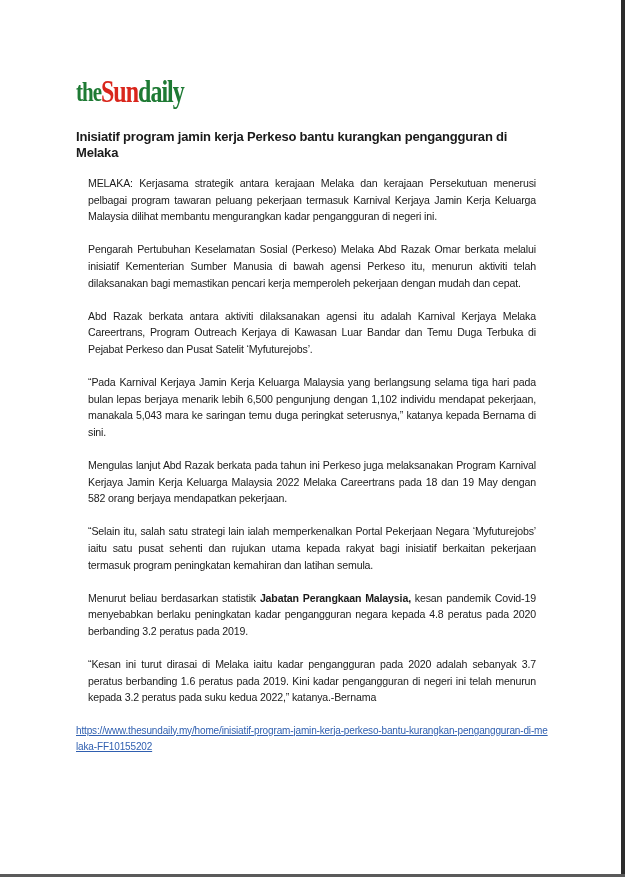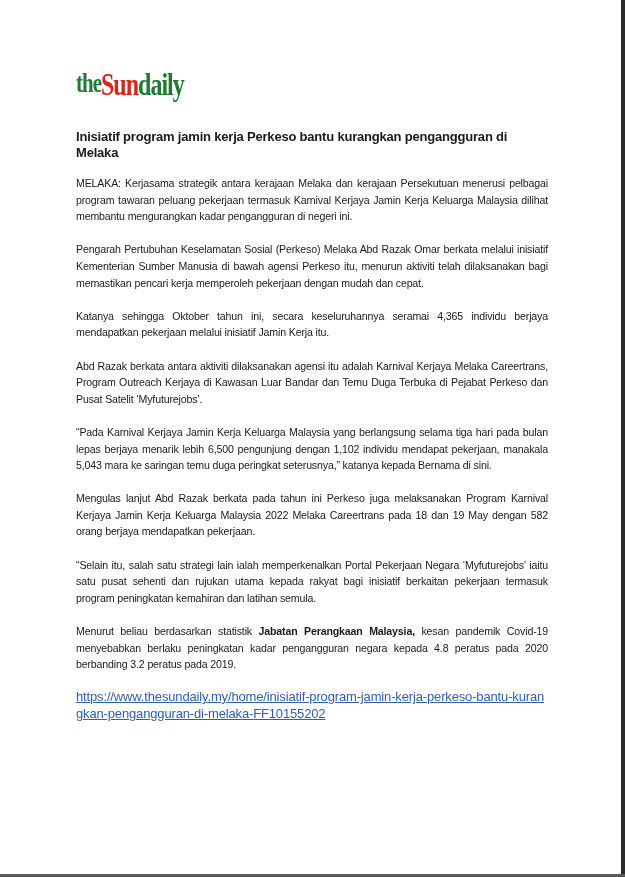--- a/index.html
+++ b/index.html
@@ -3,49 +3,49 @@
 <meta charset="utf-8">
 <style>
   html, body { margin: 0; padding: 0; }
   body {
     width: 625px; height: 877px; background: #ffffff; position: relative; overflow: hidden;
     font-family: "Liberation Sans", "DejaVu Sans", sans-serif; color: #1a1a1a;
   }
   .right-strip { position: absolute; right: 0; top: 0; width: 4px; height: 877px; background: #2b2b2b; }
   .bottom-strip { position: absolute; left: 0; bottom: 0; width: 625px; height: 3px; background: #5a5a5a; }
   .page { position: absolute; left: 76px; top: 76px; width: 472px; }
-  .logo { display: flex; align-items: flex-start; height: 38px; font-family: "Liberation Serif", serif; font-weight: bold; letter-spacing: -1px; line-height: 1; }
+  .logo { display: flex; align-items: center; height: 38px; font-family: "Liberation Serif", serif; font-weight: bold; letter-spacing: -1px; line-height: 1; }
   .logo .the { color: #1e7a34; font-size: 21px; transform: scaleY(1.35); transform-origin: bottom; display: inline-block; }
   .logo .sun { color: #d9261c; font-size: 24px; transform: scaleY(1.35); transform-origin: bottom; display: inline-block; }
   .logo .daily { color: #1e7a34; font-size: 24px; transform: scaleY(1.35); transform-origin: bottom; display: inline-block; }
   .headline { margin-top: 15px; font-size: 13px; font-weight: bold; line-height: 16px; letter-spacing: -0.2px; }
-  p { margin: 0; font-size: 10.6px; line-height: 16.6px; text-align: justify; letter-spacing: -0.15px; }
+  p { margin: 12px; font-size: 10.6px; line-height: 16.6px; text-align: justify; letter-spacing: -0.15px; }
   p + p { margin-top: 16.6px; }
   .headline + p { margin-top: 14px; }
   .bold { font-weight: bold; }
-  .link { margin-top: 16.6px; font-size: 13px; line-height: 16.6px; color: #2f5fb0; text-decoration: underline; word-break: break-all; letter-spacing: -0.15px; }
+  .link { margin-top: 16.6px; font-size: 10px; line-height: 16.6px; color: #2f5fb0; text-decoration: underline; word-break: break-all; letter-spacing: -0.15px; }
 </style>
 </head>
 <body>
 
 <div class="right-strip"></div>
 <div class="bottom-strip"></div>
 
 <div class="page">
   <div class="logo">
     <span class="the">the</span>
       <span class="sun">Sun</span>
       <span class="daily">daily</span>
   </div>
 
   <div class="headline">Inisiatif program jamin kerja Perkeso bantu kurangkan pengangguran di Melaka</div>
 
   <p>MELAKA: Kerjasama strategik antara kerajaan Melaka dan kerajaan Persekutuan menerusi pelbagai program tawaran peluang pekerjaan termasuk Karnival Kerjaya Jamin Kerja Keluarga Malaysia dilihat membantu mengurangkan kadar pengangguran di negeri ini.</p>
   <p>Pengarah Pertubuhan Keselamatan Sosial (Perkeso) Melaka Abd Razak Omar berkata melalui inisiatif Kementerian Sumber Manusia di bawah agensi Perkeso itu, menurun aktiviti telah dilaksanakan bagi memastikan pencari kerja memperoleh pekerjaan dengan mudah dan cepat.</p>
-  <p>Katanya sehingga Oktober tahun ini, secara keseluruhannya seramai 4,365 individu berjaya mendapatkan pekerjaan melalui inisiatif Jamin Kerja itu.</p>
   <p>Abd Razak berkata antara aktiviti dilaksanakan agensi itu adalah Karnival Kerjaya Melaka Careertrans, Program Outreach Kerjaya di Kawasan Luar Bandar dan Temu Duga Terbuka di Pejabat Perkeso dan Pusat Satelit ‘Myfuturejobs’.</p>
   <p>“Pada Karnival Kerjaya Jamin Kerja Keluarga Malaysia yang berlangsung selama tiga hari pada bulan lepas berjaya menarik lebih 6,500 pengunjung dengan 1,102 individu mendapat pekerjaan, manakala 5,043 mara ke saringan temu duga peringkat seterusnya,” katanya kepada Bernama di sini.</p>
   <p>Mengulas lanjut Abd Razak berkata pada tahun ini Perkeso juga melaksanakan Program Karnival Kerjaya Jamin Kerja Keluarga Malaysia 2022 Melaka Careertrans pada 18 dan 19 May dengan 582 orang berjaya mendapatkan pekerjaan.</p>
   <p>“Selain itu, salah satu strategi lain ialah memperkenalkan Portal Pekerjaan Negara ‘Myfuturejobs’ iaitu satu pusat sehenti dan rujukan utama kepada rakyat bagi inisiatif berkaitan pekerjaan termasuk program peningkatan kemahiran dan latihan semula.</p>
   <p><span>Menurut beliau berdasarkan statistik </span><span class="bold">Jabatan Perangkaan Malaysia,</span><span> kesan pandemik Covid-19 menyebabkan berlaku peningkatan kadar pengangguran negara kepada 4.8 peratus pada 2020 berbanding 3.2 peratus pada 2019.</span></p>
+  <p>“Kesan ini turut dirasai di Melaka iaitu kadar pengangguran pada 2020 adalah sebanyak 3.7 peratus berbanding 1.6 peratus pada 2019. Kini kadar pengangguran di negeri ini telah menurun kepada 3.2 peratus pada suku kedua 2022,” katanya.-Bernama</p>
 
   <div class="link">https://www.thesundaily.my/home/inisiatif-program-jamin-kerja-perkeso-bantu-kurangkan-pengangguran-di-melaka-FF10155202</div>
 </div>
 
 </body></html>

